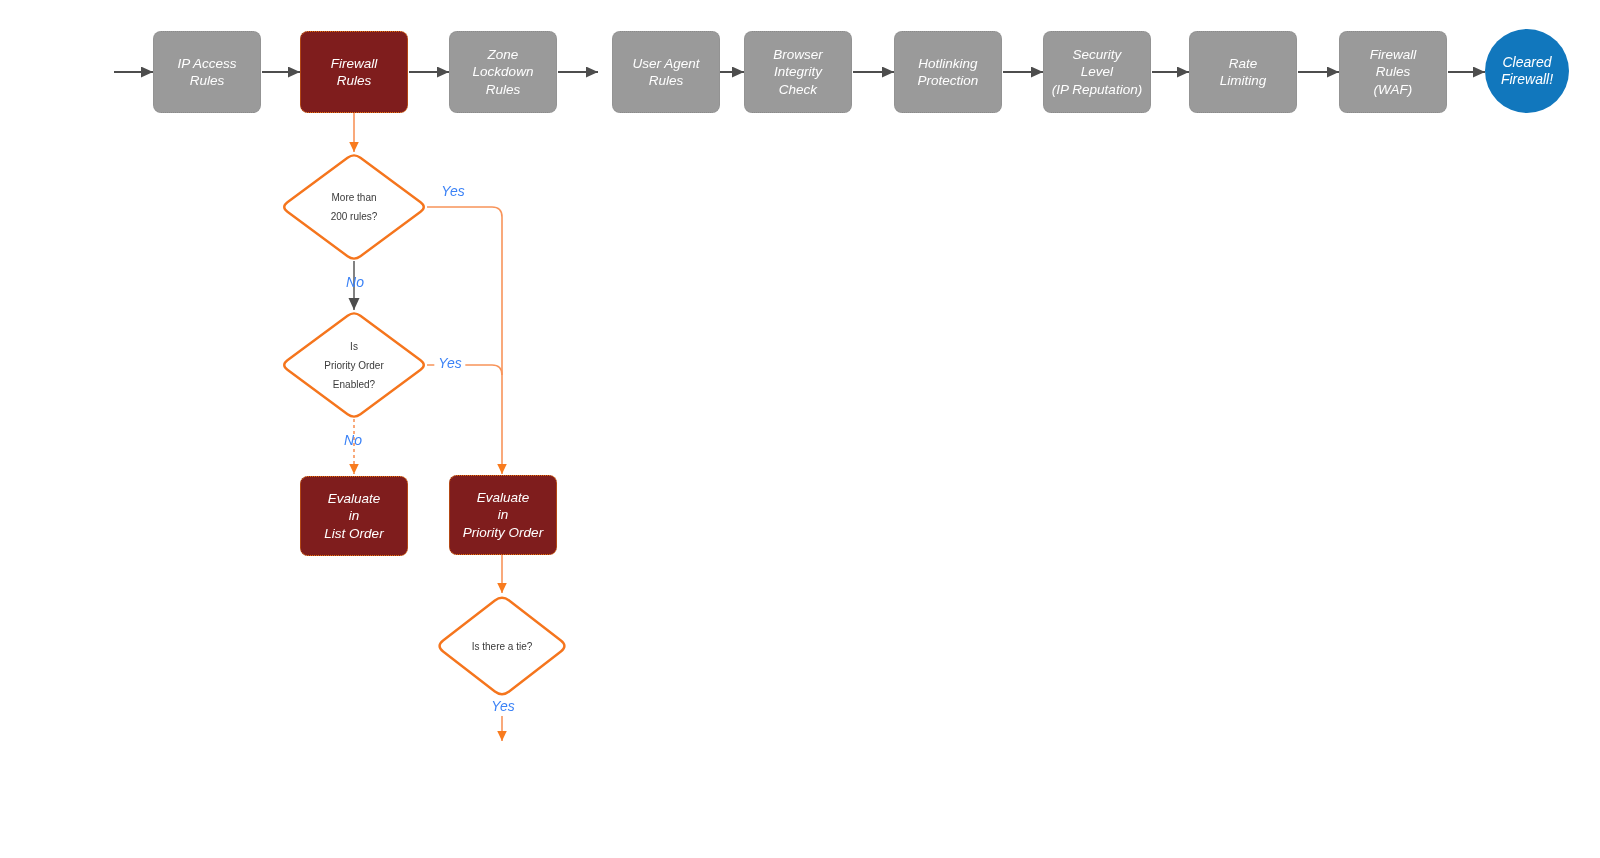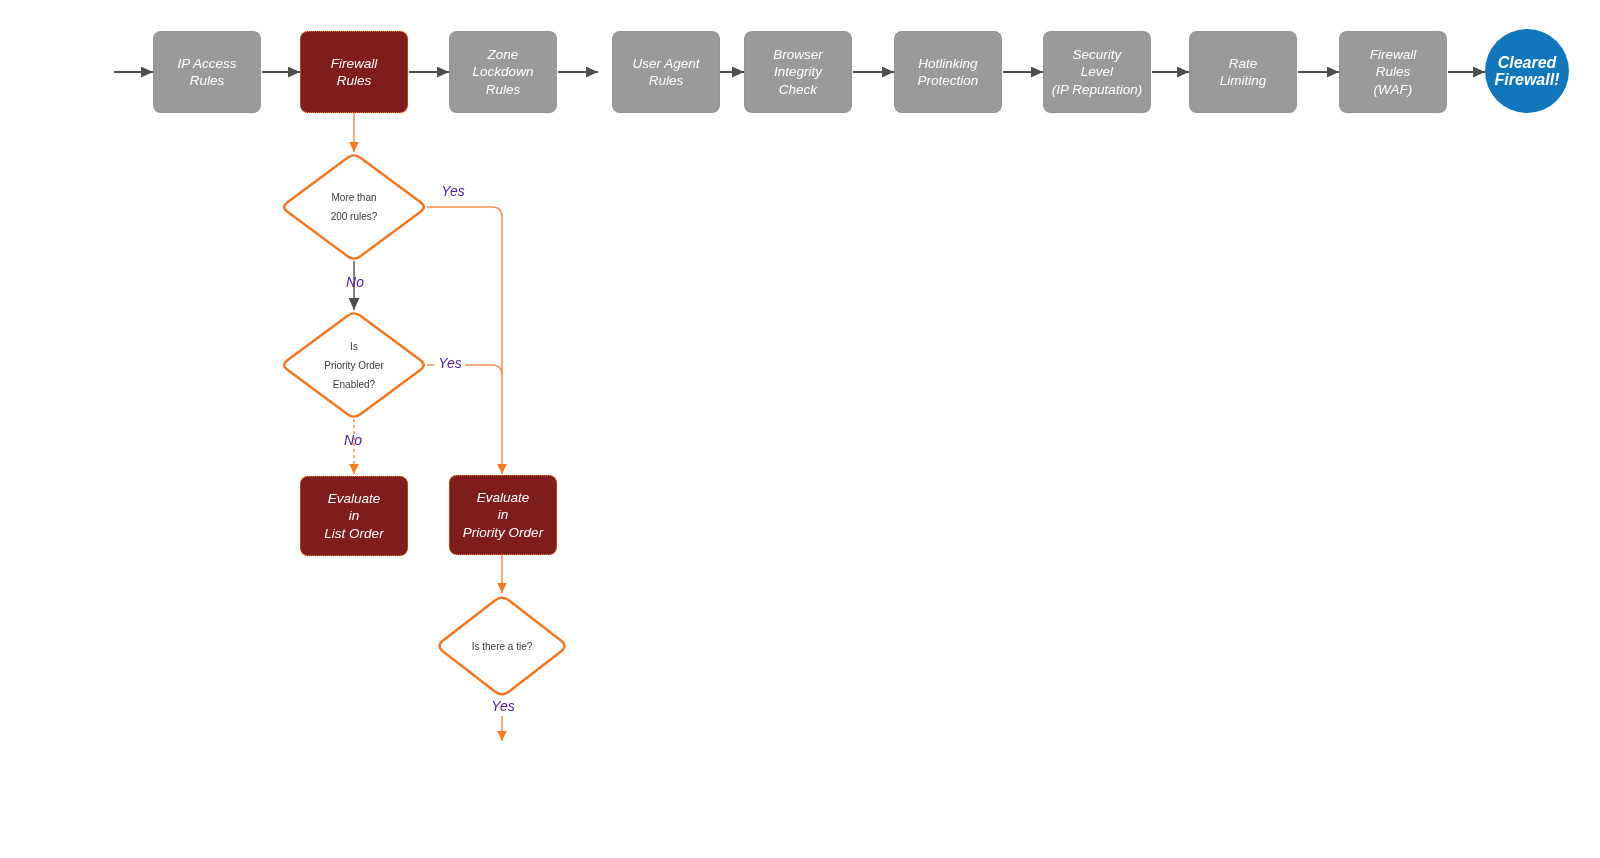--- a/index.html
+++ b/index.html
@@ -22,28 +22,28 @@
     background:#7f1d1d; border:1px dotted #E8720F;
   }
   .box-gray .label, .box-orange .label {
     color:#ffffff; font-style:italic; font-size:13.5px; line-height:17.5px;
     white-space:pre-line;
   }
   .circle { border-radius:50%; }
   .circle-start { left:28px; top:28px; width:86px; height:86px; background:#ffffff; border:4px solid #1274B7; }
   .circle-start .label { color:#1274B7; font-weight:bold; font-style:italic; font-size:13.5px; line-height:17px; white-space:pre-line; }
   .circle-end { left:1485px; top:29px; width:84px; height:84px; background:#1177BD; }
-  .circle-end .label { color:#ffffff; font-weight:bold; font-style:italic; font-size:16px; line-height:17px; white-space:pre-line; }
+  .circle-end .label { color:#ffffff; font-weight:normal; font-style:italic; font-size:14px; line-height:17px; white-space:pre-line; }
 
   .decision-label {
     position:absolute; width:140px; text-align:center; color:#3A3A3A;
     font-size:10px; line-height:19px; white-space:pre-line;
   }
   .edge-label {
-    position:absolute; transform:translateX(-50%); color:#4c1d95;
+    position:absolute; transform:translateX(-50%); color:#3b82f6;
     font-size:14px; font-style:italic; line-height:16px;
   }
   .edge-label.bg { background:#ffffff; padding:0 4px; }
 
   .ga { stroke:#4D4D4D; stroke-width:1.8; fill:none; }
   .oa { stroke:#F8945A; stroke-width:1.6; fill:none; stroke-linejoin:round; }
   .oa.dash { stroke-dasharray:3 3; }
   .diamond { fill:#ffffff; stroke:#F5751D; stroke-width:2.4; stroke-linejoin:round; }
 </style>
 </head>

